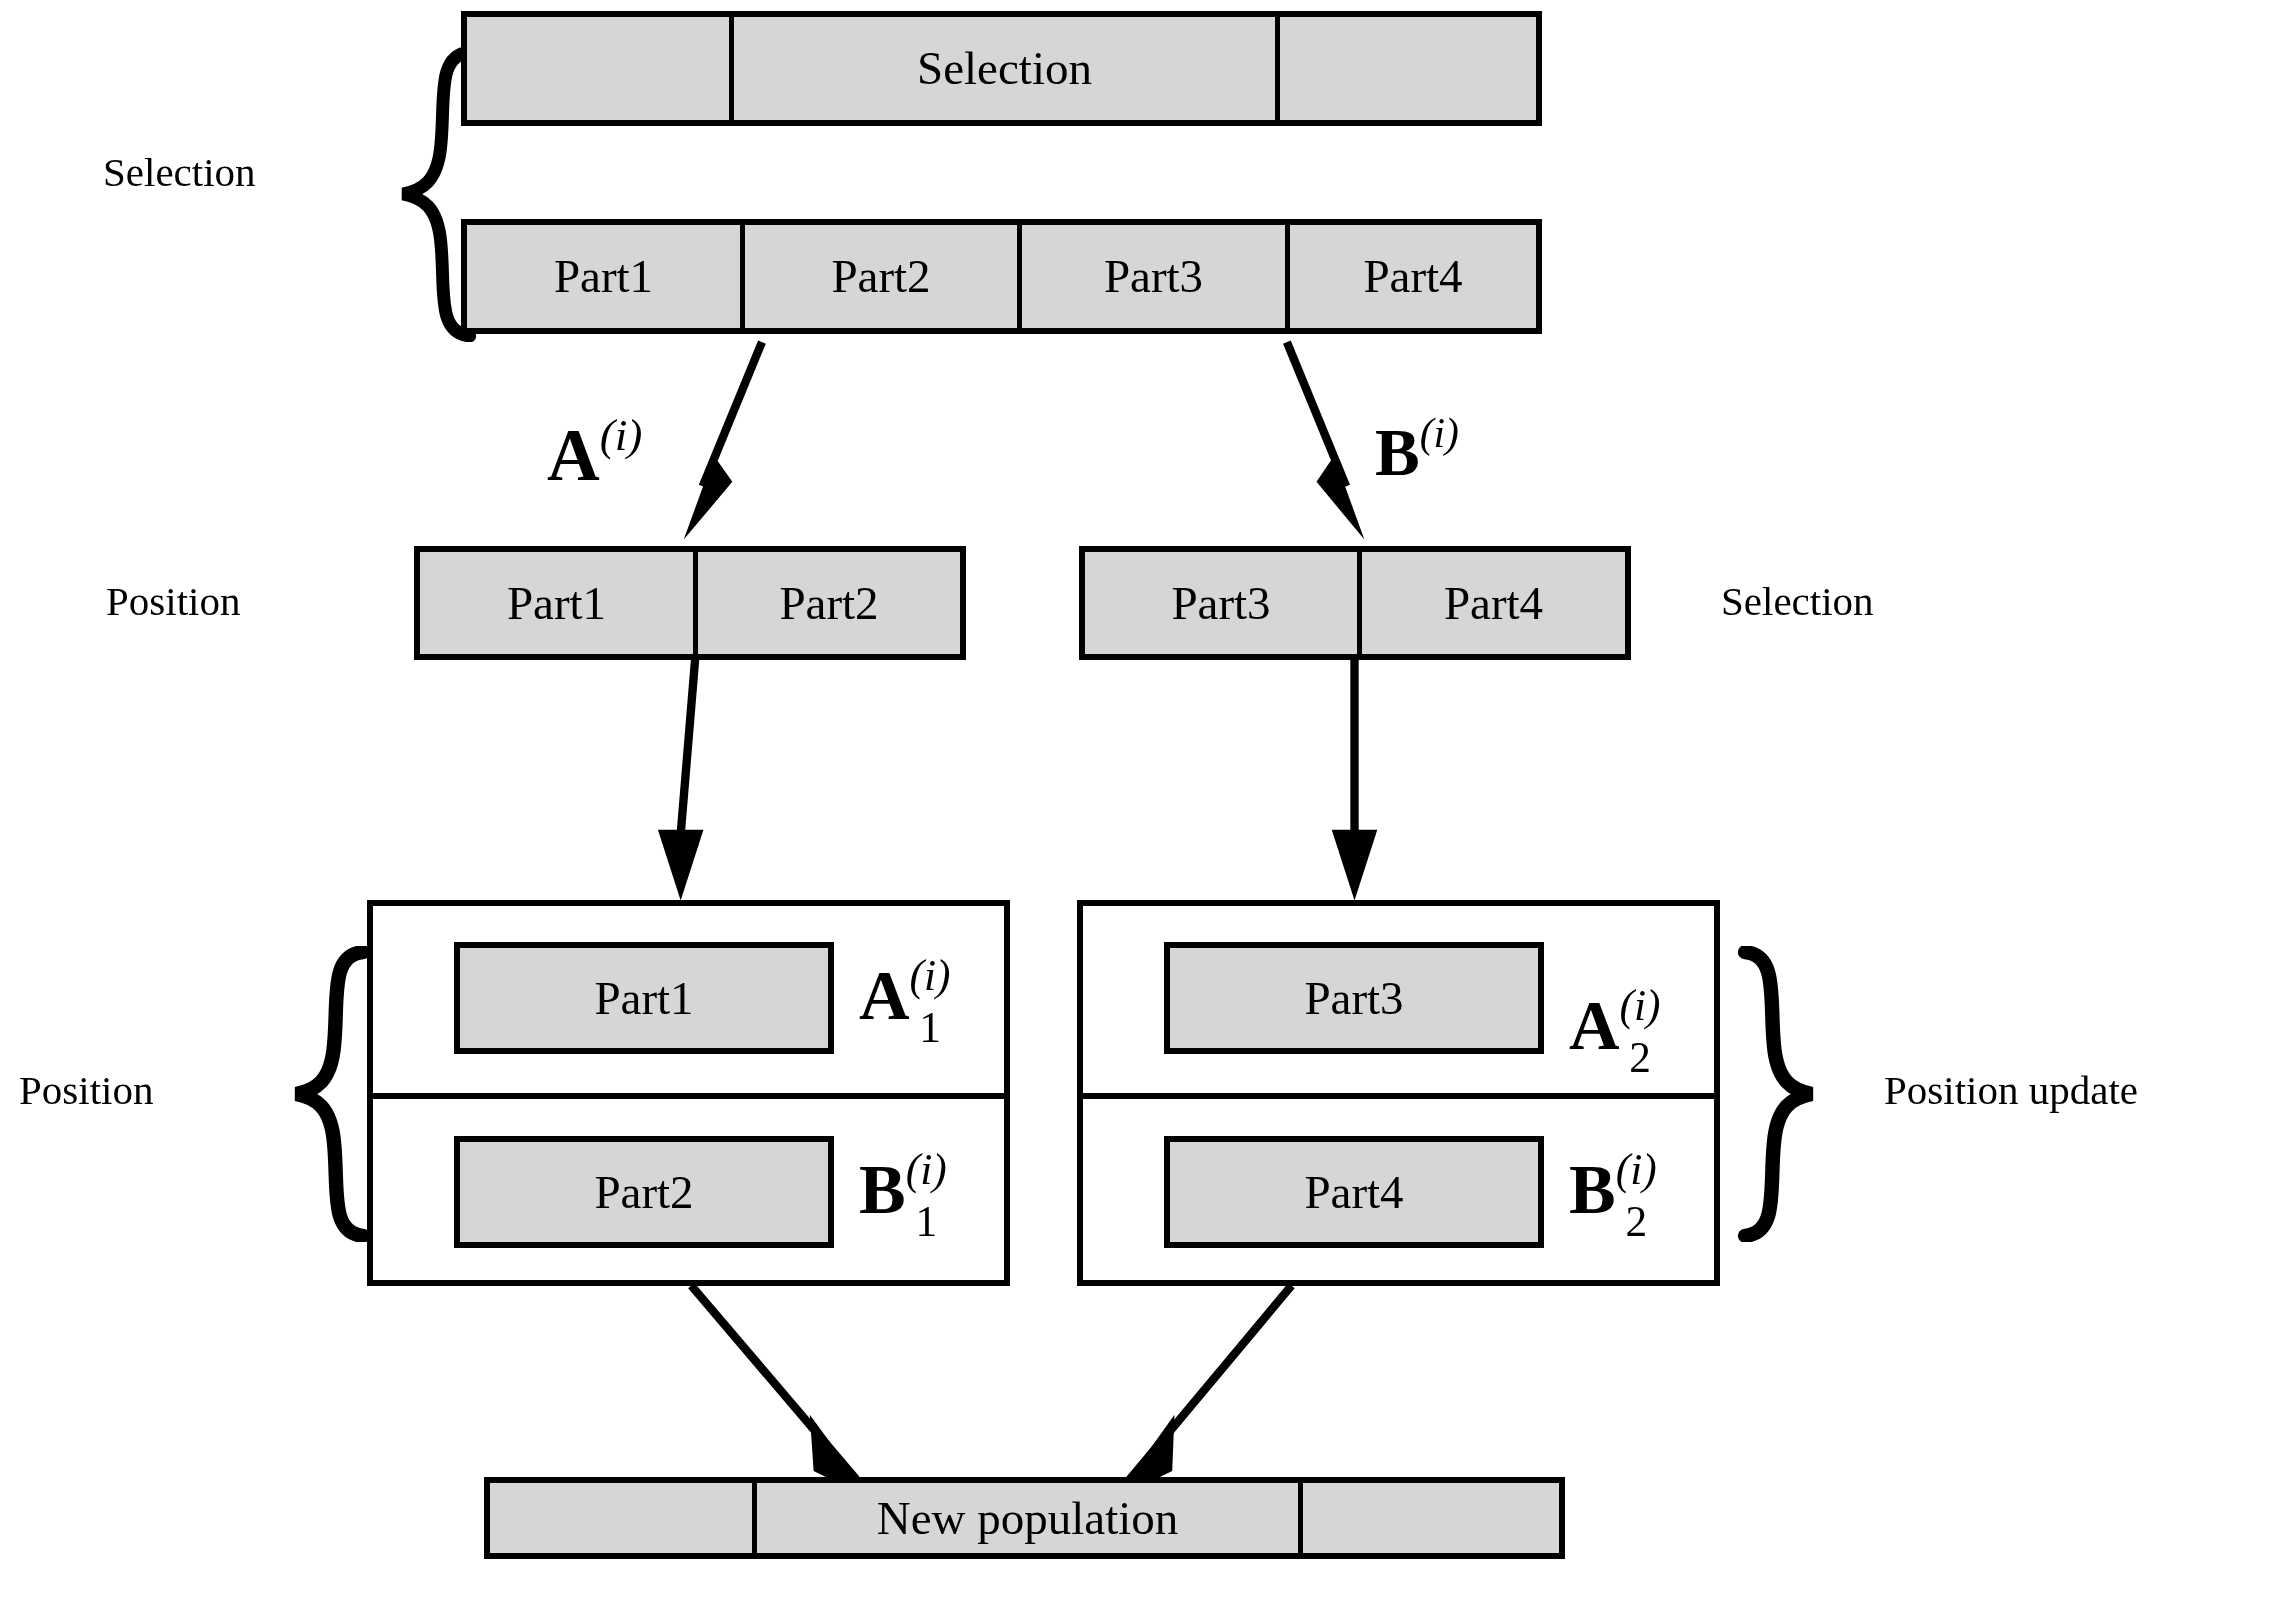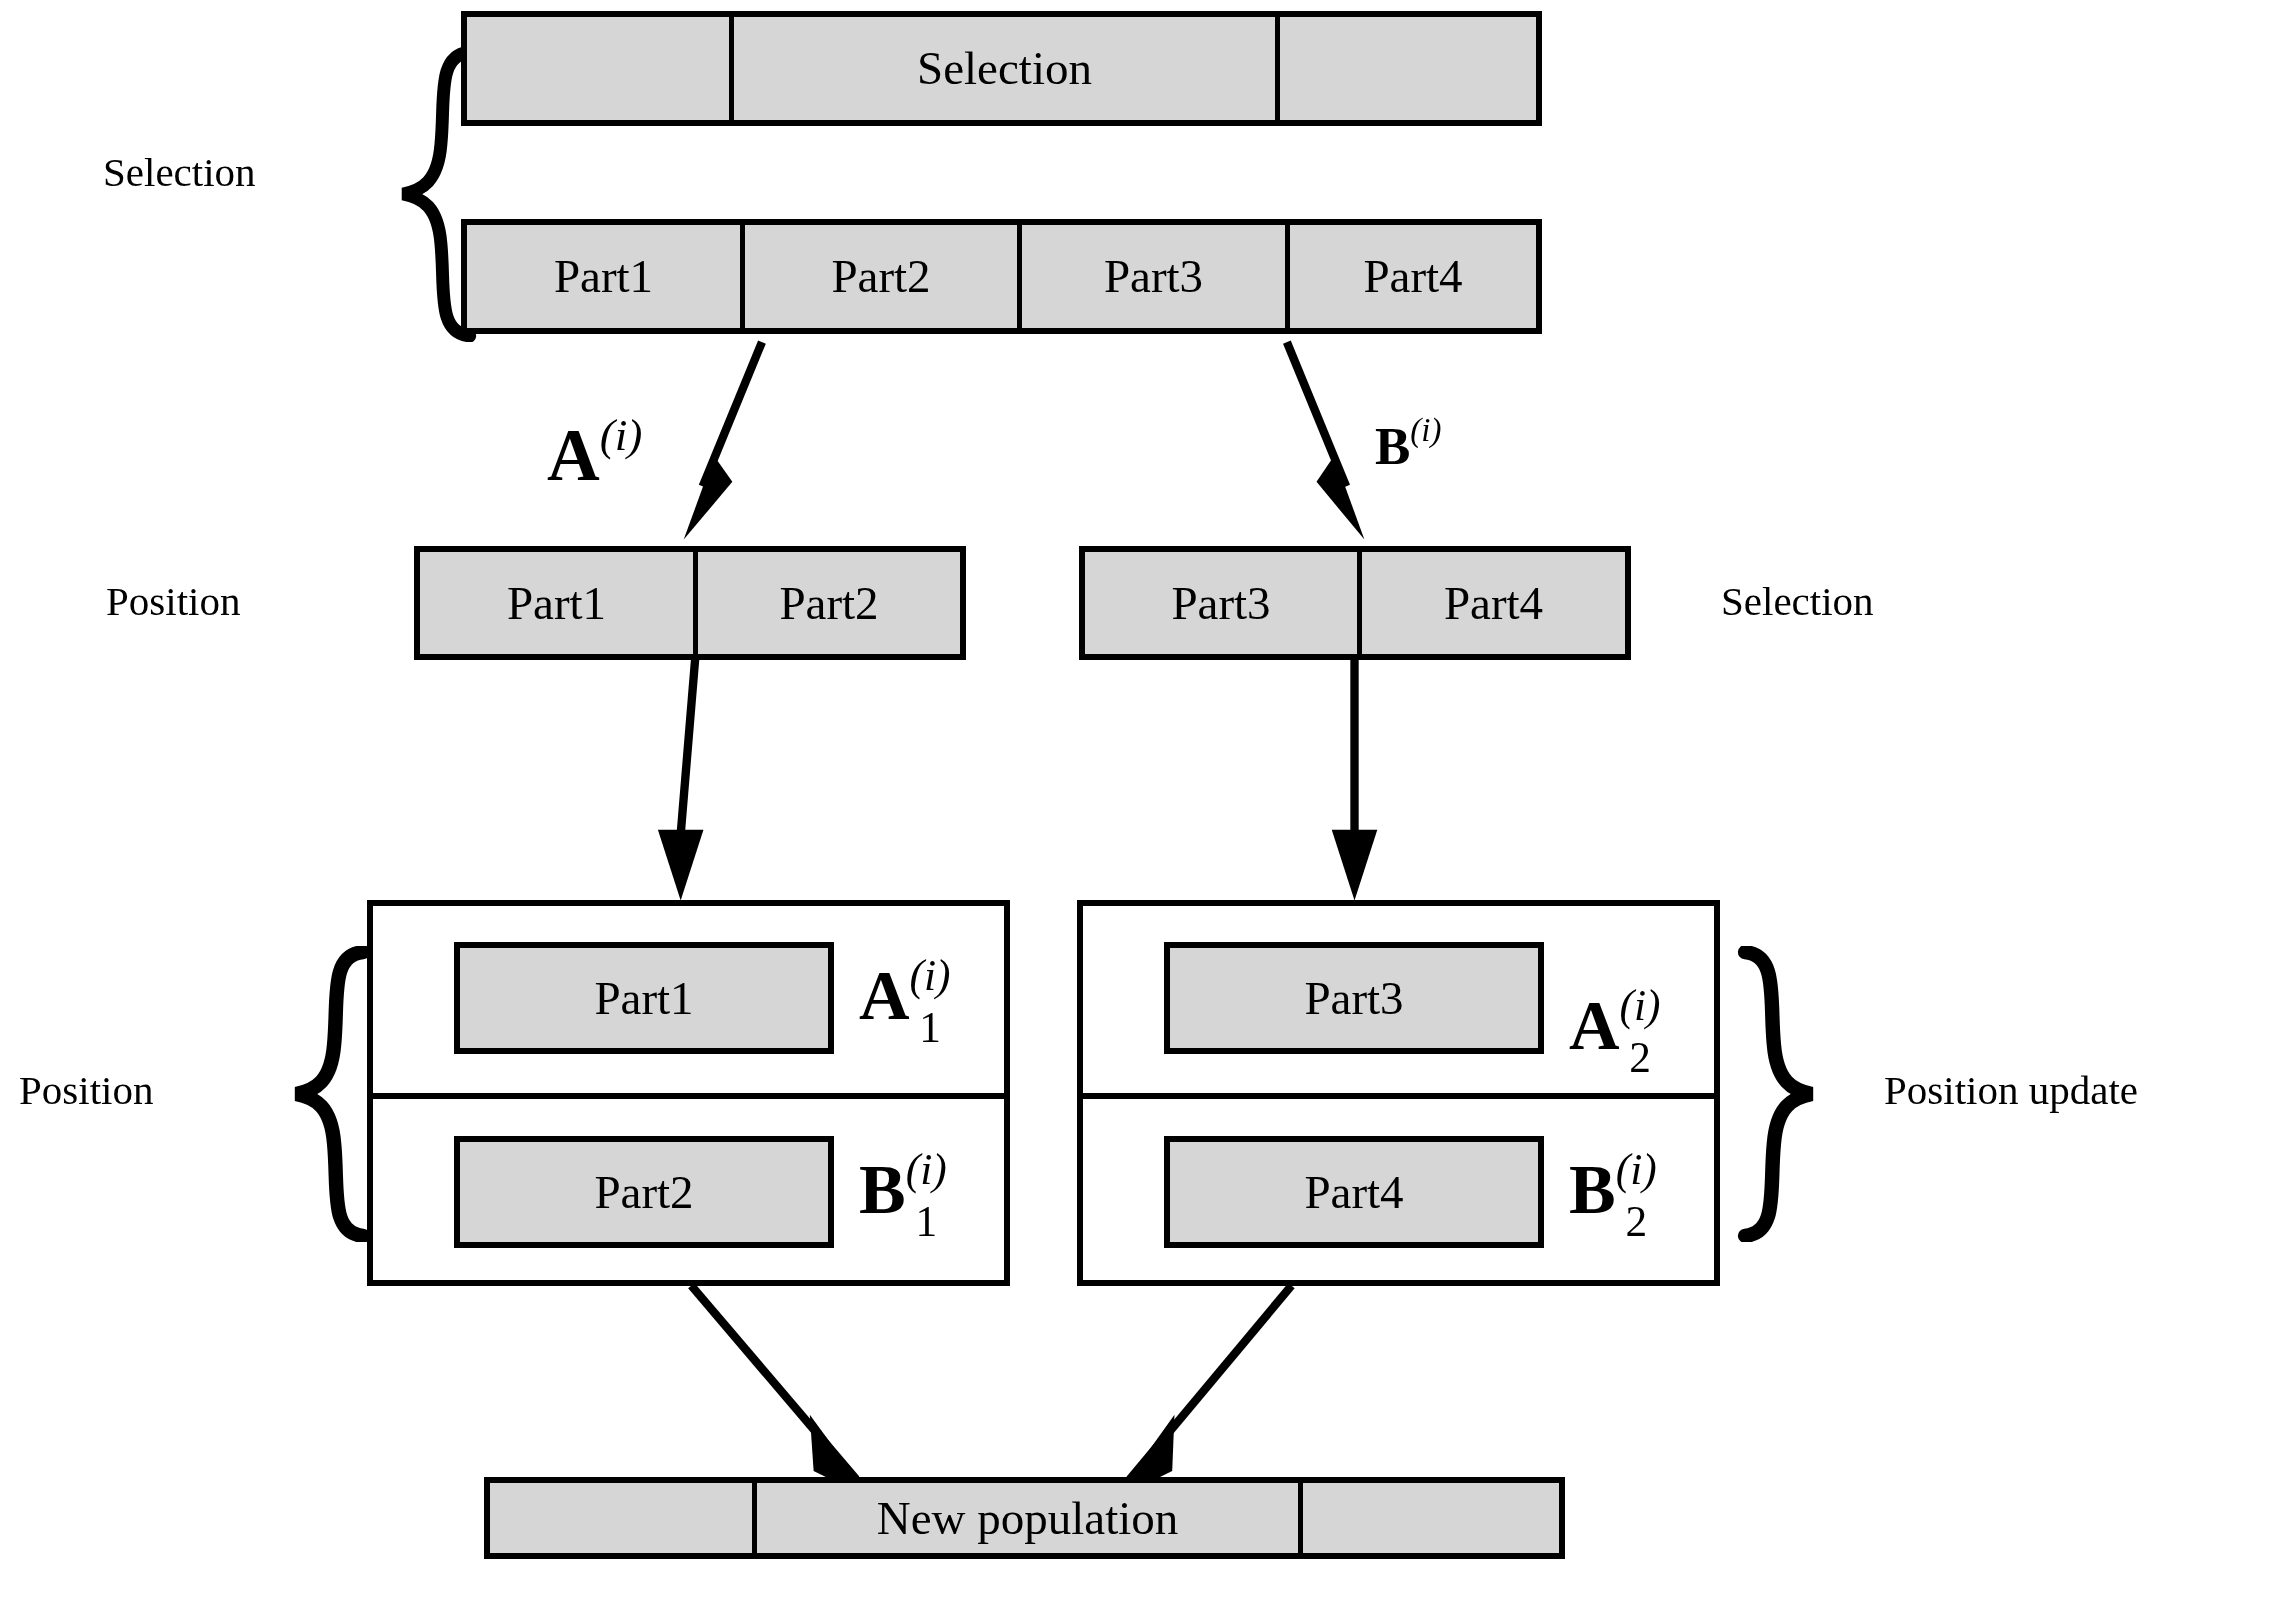--- a/index.html
+++ b/index.html
@@ -168,21 +168,21 @@
   <div class="bar" style="left:461px; top:219px; width:1081px; height:115px;">
     <div class="cell" style="flex:0 0 278px;">Part1</div>
     <div class="cell" style="flex:0 0 277px;">Part2</div>
     <div class="cell" style="flex:0 0 268px;">Part3</div>
     <div class="cell" style="flex:1 1 auto;">Part4</div>
   </div>
 
   <div class="mathlabel" style="left:547px; top:418px; font-size:73px;">
     <span>A</span><span class="sup">(i)</span>
   </div>
-  <div class="mathlabel" style="left:1375px; top:418px; font-size:53px;">
+  <div class="mathlabel" style="left:1375px; top:418px; font-size:67px;">
     <span>B</span><span class="sup">(i)</span>
   </div>
 
   <div class="stage-label" style="left:106px; top:581px;">Position</div>
 
   <div class="bar" style="left:414px; top:546px; width:552px; height:114px;">
     <div class="cell" style="flex:0 0 278px;">Part1</div>
     <div class="cell" style="flex:1 1 auto;">Part2</div>
   </div>
 

